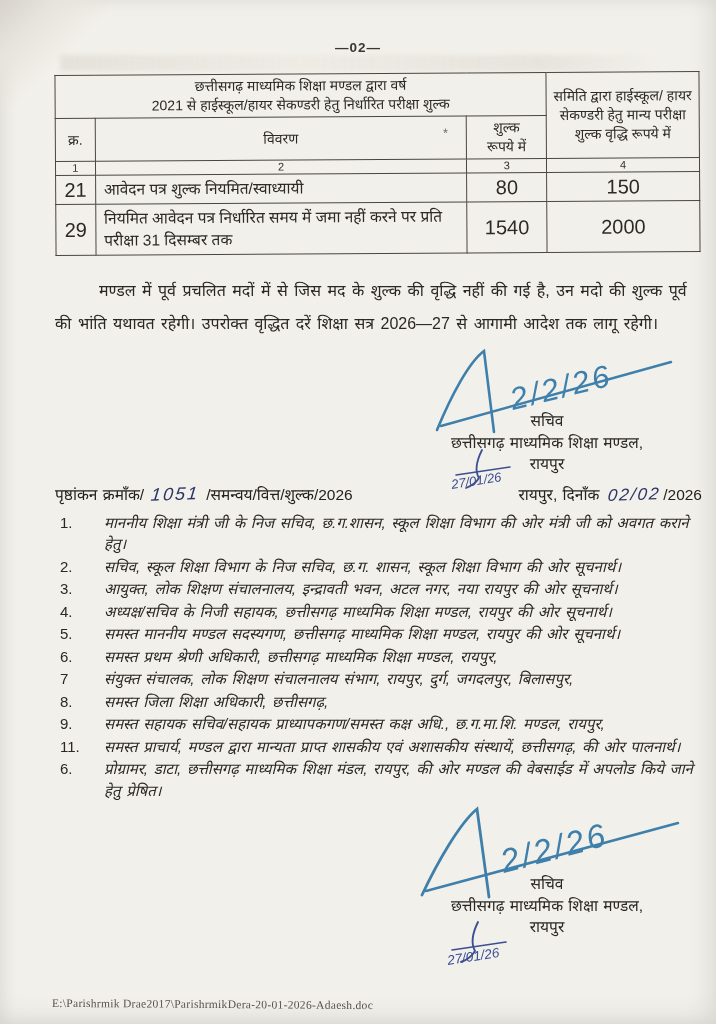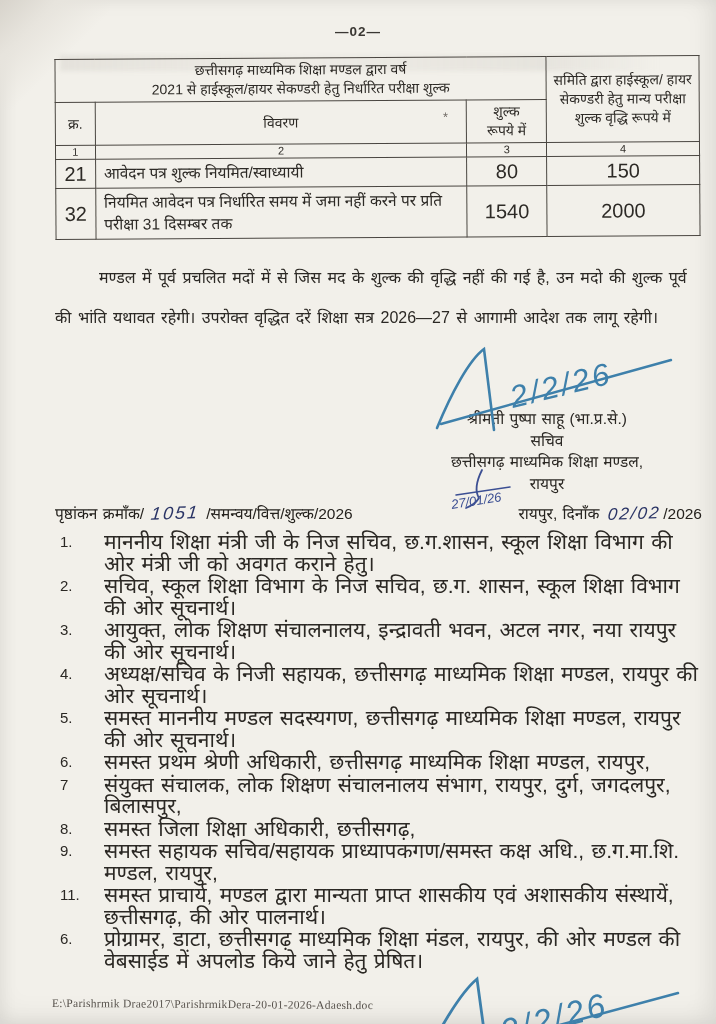--- a/index.html
+++ b/index.html
@@ -14,21 +14,21 @@
   .fold {
     position:absolute; top:0; left:0; width:110px; height:110px;
     background:linear-gradient(135deg,#d7d3cb 0%,#e7e4dd 26%,rgba(231,228,221,0) 56%);
     pointer-events:none;
   }
   .topsmudge {
     position:absolute; top:55px; left:60px; width:600px; height:16px;
     background:linear-gradient(90deg, rgba(190,186,178,0.25), rgba(190,186,178,0.08) 40%, rgba(190,186,178,0.22) 80%, transparent);
     filter:blur(2px); pointer-events:none;
   }
-  .page-number { margin-top:24px; text-align:center; font-size:13.5px; font-weight:bold; letter-spacing:1px; color:#3a3733; }
+  .page-number { margin-top:40px; text-align:center; font-size:13.5px; font-weight:bold; letter-spacing:1px; color:#3a3733; }
 
   
   table.fee {
     border-collapse:collapse; margin:18px 16px 0 55px; width:645px;
     transform:rotate(-0.35deg);
   }
   table.fee td {
     border:1px solid #4a4641; vertical-align:middle; padding:2px 5px;
     font-size:14px; line-height:19px;
   }
@@ -38,21 +38,21 @@
   td.col-desc { width:385px; position:relative; }
   td.col-fee { width:81px; text-align:center; }
   tr.numsrow td { font-size:11px; text-align:center; padding:0 4px; line-height:13px; color:#35322e; }
   tr.datarow td.sno { text-align:center; font-size:20px; }
   tr.datarow td.desc { font-size:15.5px; line-height:22px; padding:3px 8px; }
   tr.datarow td.val { text-align:center; font-size:20px; }
   .note-mark { position:absolute; right:18px; bottom:16px; color:#6b6660; font-size:13px; }
 
   
   .body-para {
-    margin:20px 22px 0 55px; font-size:16px; line-height:40px;
+    margin:20px 22px 0 55px; font-size:16px; line-height:33px;
     text-indent:44px; word-spacing:2px; color:#2b2824;
   }
 
   
   .sig-block { position:relative; width:318px; margin-left:auto; margin-right:10px; text-align:center; }
   .sig-top { margin-top:6px; }
   .sig-bottom { margin-top:2px; }
   .sig-line { font-size:15.5px; line-height:21.5px; color:#2b2824; word-spacing:1px; }
   .sig-svg { display:block; position:relative; margin:0 auto -28px auto; }
   .sig-svg path { fill:none; stroke-linecap:round; }
@@ -72,21 +72,21 @@
     display:inline-block; font-style:italic; color:#2b3566;
     transform:skewX(-8deg) rotate(-2deg); letter-spacing:2px;
   }
   .hand-num { font-size:18px; padding:0 7px; }
   .hand-date { font-size:17px; padding:0 3px; }
 
   
   .copy-list { margin:7px 18px 0 60px; }
   .copy-item { display:flex; margin-bottom:1px; }
   .copy-item .no { width:44px; flex:0 0 44px; font-size:15px; line-height:21.5px; color:#2b2824; }
-  .copy-item .tx { flex:1; font-size:21px; line-height:21.5px; color:#2b2824; word-spacing:1.5px; }
+  .copy-item .tx { flex:1; font-size:15px; line-height:21.5px; color:#2b2824; word-spacing:1.5px;font-style:italic; }
 
   
   .footer-path {
     position:absolute; left:52px; bottom:14px;
     font-family:"Liberation Serif","DejaVu Serif",serif;
     font-size:11.5px; color:#55504a; letter-spacing:0.3px; transform:rotate(0.4deg);
   }
 </style>
 </head>
 <body>
@@ -123,37 +123,36 @@
       <td>3</td>
       <td>4</td>
     </tr>
     <tr class="datarow">
       <td class="sno">21</td>
       <td class="desc">आवेदन पत्र शुल्क नियमित/स्वाध्यायी</td>
       <td class="val">80</td>
       <td class="val">150</td>
     </tr>
     <tr class="datarow">
-      <td class="sno">32</td>
+      <td class="sno">29</td>
       <td class="desc">नियमित आवेदन पत्र निर्धारित समय में जमा नहीं करने पर प्रति परीक्षा 31 दिसम्बर तक</td>
       <td class="val">1540</td>
       <td class="val">2000</td>
     </tr>
   </tbody>
     </table>
 
   <p class="body-para">मण्डल में पूर्व प्रचलित मदों में से जिस मद के शुल्क की वृद्धि नहीं की गई है, उन मदो की शुल्क पूर्व की भांति यथावत रहेगी। उपरोक्त वृद्धित दरें शिक्षा सत्र 2026—27 से आगामी आदेश तक लागू रहेगी।</p>
 
   <div class="sig-block sig-top">
     <svg class="sig-svg" width="300" height="92" viewBox="0 0 300 92">
       <path class="ink-top" stroke-width="2.6" d="M40,84 C54,50 72,16 87,5 L97,86"></path>
       <path class="ink-top" stroke-width="2.4" d="M44,80 L274,16"></path>
       <text class="ink-top-t" x="116" y="64" transform="rotate(-14 116 64)" font-size="31" font-style="italic" letter-spacing="3">2/2/26</text>
     </svg>
-    <div class="sig-line">श्रीमती पुष्पा साहू (भा.प्र.से.)</div>
     <div class="sig-line">सचिव</div>
     <div class="sig-line">छत्तीसगढ़ माध्यमिक शिक्षा मण्डल,</div>
     <div class="sig-line">
       <span class="city-line">
         <svg class="stamp" style="left:-86px; top:-8px;" width="96" height="48" viewBox="0 0 96 48">
           <path stroke-width="1.8" d="M38,5 C33,15 30,25 35,33 M35,33 C32,38 27,41 22,43"></path>
           <path stroke-width="1.6" d="M12,30 L66,22"></path>
           <text x="8" y="44" transform="rotate(-9 8 44)" font-size="13" font-style="italic">27/01/26</text>
         </svg>
         <span>रायपुर</span>

